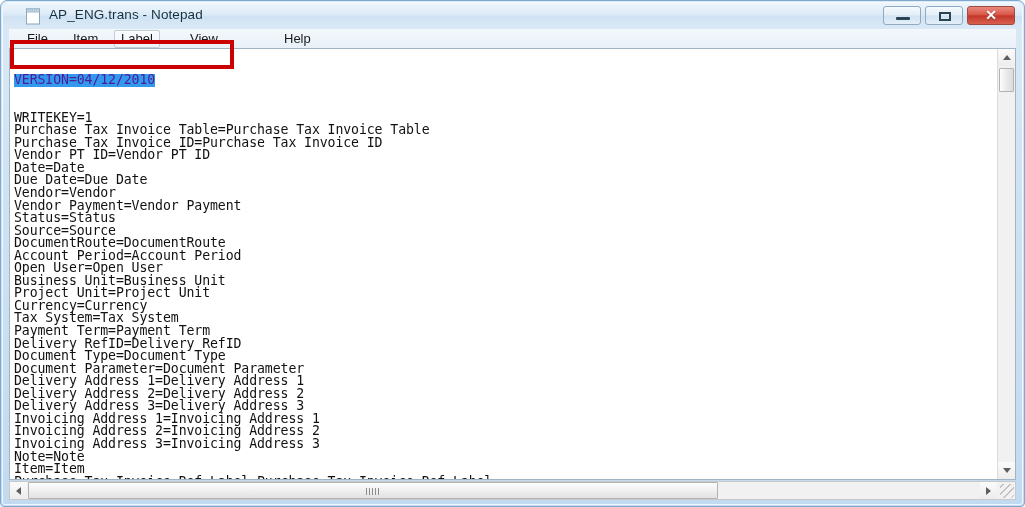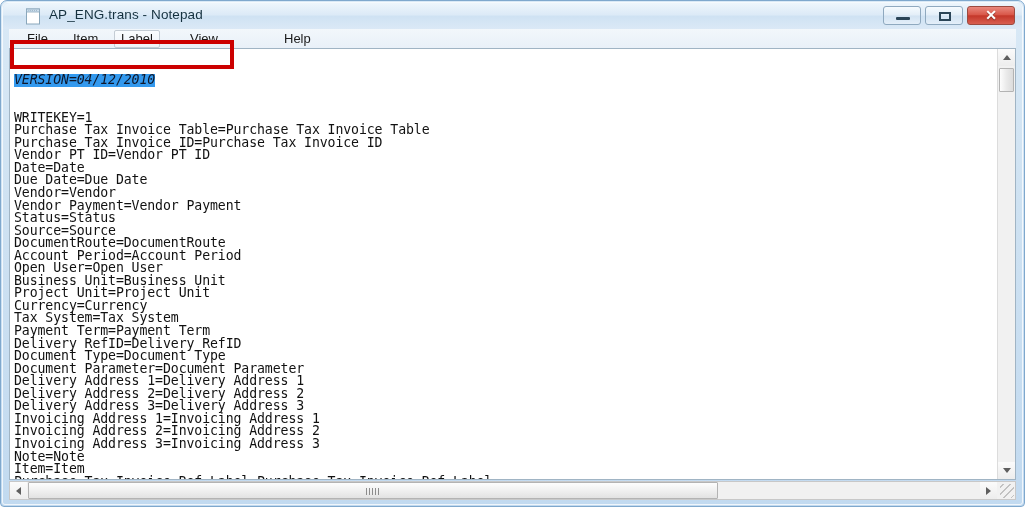--- a/index.html
+++ b/index.html
@@ -148,22 +148,21 @@
     white-space: pre;
     letter-spacing: -0.1px;
   }
   #text-content .line {
     height: 12.55px;
     white-space: pre;
   }
   #text-content .line.selected {
     display: inline-block;
     background: #3399ee;
-    color: #0f172a;
-    font-style: italic;
+    color: #4c1d95;
   }
   #first-line-wrap { height: 12.55px; }
 
   
   #vscroll {
     position: absolute;
     right: 0px; top: 0px;
     width: 18px;
     height: 430px;
     background: #f1f1f1;

